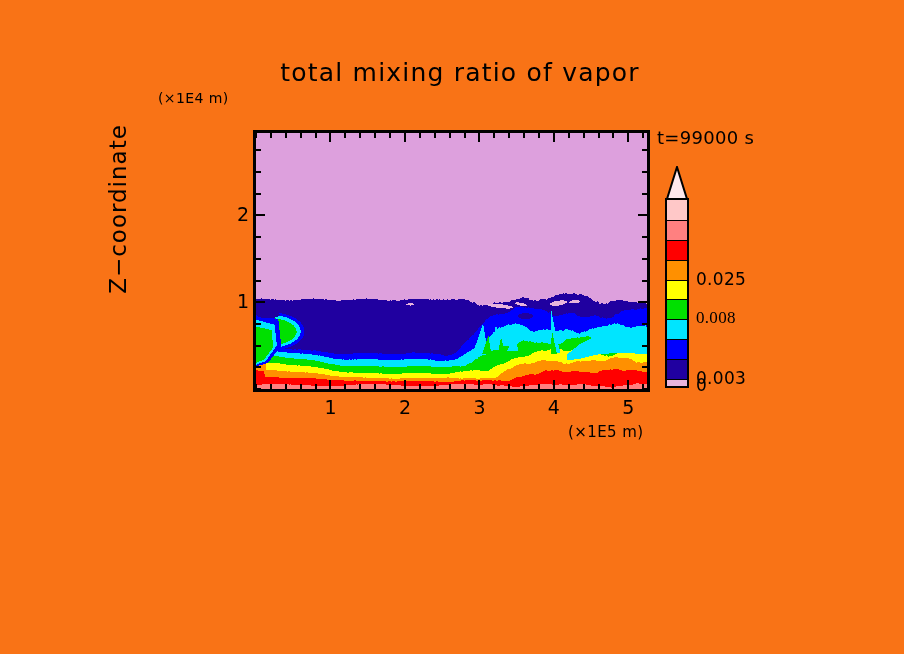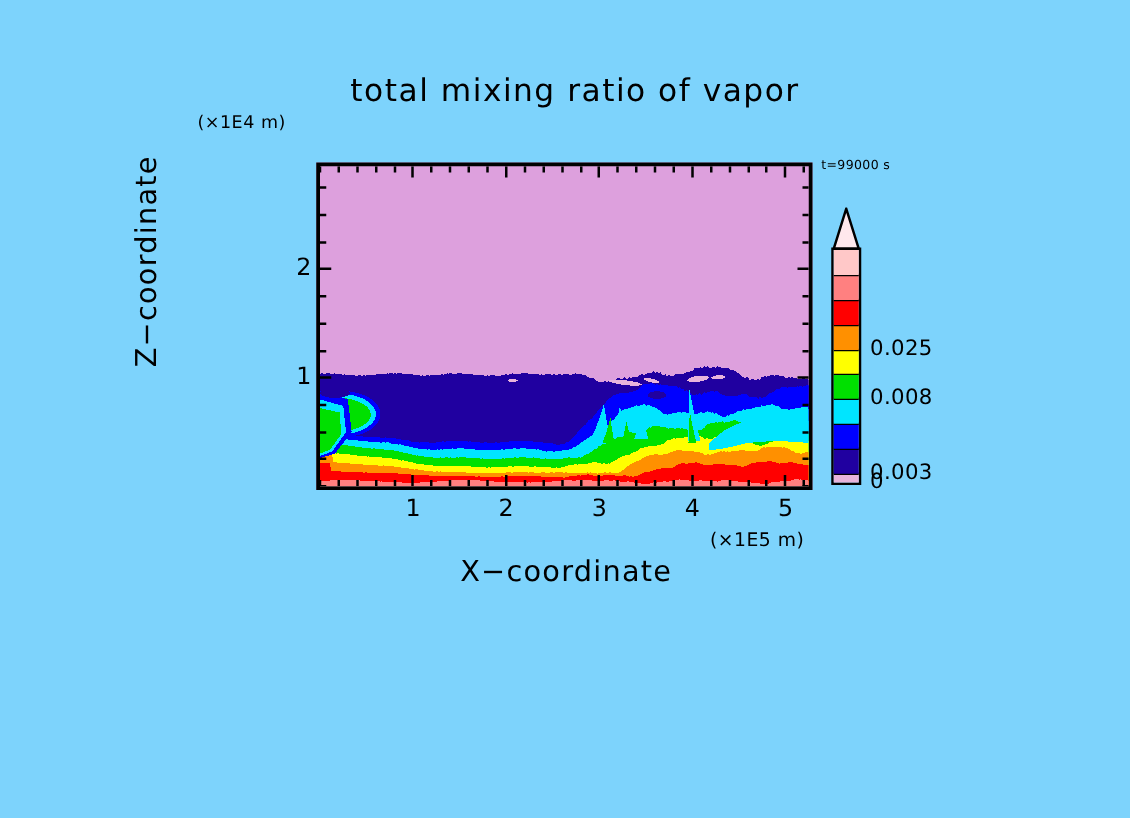--- a/index.html
+++ b/index.html
@@ -13,21 +13,21 @@
     position: relative;
     font-family: "DejaVu Sans", sans-serif;
     overflow: hidden;
   }
 
   #figure {
     position: absolute;
     left: 0; top: 0;
     width: 904px;
     height: 654px;
-    background: #7dd3fc;
+    background: #f97316;
   }
 
   
   #plot-title {
     position: absolute;
     left: 240px;
     top: 58px;
     width: 440px;
     text-align: center;
     font-size: 25px;
@@ -57,21 +57,21 @@
     letter-spacing: 0.4px;
     color: #000;
     white-space: nowrap;
   }
 
   
   #time-annotation {
     position: absolute;
     left: 657px;
     top: 127px;
-    font-size: 10px;
+    font-size: 18px;
     letter-spacing: 0.3px;
     color: #000;
     white-space: nowrap;
   }
 
   
   #y-axis-title {
     position: absolute;
     left: -7px;
     top: 196px;
@@ -222,21 +222,20 @@
 <div id="figure">
 
   <div id="plot-title">total mixing ratio of vapor</div>
 
   <div id="y-unit">(×1E4 m)</div>
 
   <div id="time-annotation">t=99000 s</div>
 
   <div id="y-axis-title">Z−coordinate</div>
 
-  <div id="x-axis-title">X−coordinate</div>
 
   <div id="x-unit">(×1E5 m)</div>
 
   <div id="plot-frame">
     <svg id="contour-svg" viewBox="0 0 391 256" preserveAspectRatio="none">
         <path d="M 0.00 166.50 L 1.30 165.56 L 2.61 165.99 L 3.91 166.34 L 5.21 165.45 L 6.52 165.63 L 7.82 165.78 L 9.12 166.03 L 10.43 166.16 L 11.73 165.77 L 13.03 166.37 L 14.34 166.58 L 15.64 166.47 L 16.94 166.24 L 18.25 166.85 L 19.55 166.49 L 20.85 167.19 L 22.16 167.03 L 23.46 167.02 L 24.76 167.05 L 26.07 166.93 L 27.37 166.91 L 28.67 167.56 L 29.98 167.67 L 31.28 167.14 L 32.58 167.25 L 33.89 167.69 L 35.19 167.05 L 36.49 167.80 L 37.80 167.03 L 39.10 167.20 L 40.40 167.15 L 41.71 167.41 L 43.01 166.58 L 44.31 166.84 L 45.62 166.32 L 46.92 166.29 L 48.22 166.18 L 49.53 166.21 L 50.83 166.00 L 52.13 166.32 L 53.44 165.70 L 54.74 165.93 L 56.04 165.62 L 57.35 165.34 L 58.65 166.04 L 59.95 165.35 L 61.26 166.18 L 62.56 165.50 L 63.86 165.60 L 65.17 165.58 L 66.47 166.08 L 67.77 166.56 L 69.08 166.60 L 70.38 166.19 L 71.68 166.59 L 72.99 166.47 L 74.29 166.64 L 75.59 167.22 L 76.90 166.65 L 78.20 167.29 L 79.50 166.89 L 80.81 167.76 L 82.11 167.35 L 83.41 167.88 L 84.72 167.54 L 86.02 166.98 L 87.32 167.57 L 88.63 166.83 L 89.93 167.07 L 91.23 167.39 L 92.54 167.38 L 93.84 166.67 L 95.14 167.22 L 96.45 166.88 L 97.75 166.37 L 99.05 166.82 L 100.36 166.26 L 101.66 165.73 L 102.96 165.87 L 104.27 165.67 L 105.57 165.72 L 106.87 166.20 L 108.18 166.13 L 109.48 166.01 L 110.78 165.35 L 112.09 165.79 L 113.39 165.44 L 114.69 166.23 L 116.00 165.90 L 117.30 166.40 L 118.60 166.00 L 119.91 166.69 L 121.21 165.97 L 122.51 166.60 L 123.82 167.18 L 125.12 166.74 L 126.42 166.69 L 127.73 166.90 L 129.03 167.44 L 130.33 167.10 L 131.64 167.55 L 132.94 167.77 L 134.24 167.27 L 135.55 167.84 L 136.85 167.13 L 138.15 167.04 L 139.46 167.15 L 140.76 167.72 L 142.06 167.55 L 143.37 167.52 L 144.67 167.38 L 145.97 166.85 L 147.28 167.21 L 148.58 166.43 L 149.88 166.78 L 151.19 166.78 L 152.49 166.05 L 153.79 165.69 L 155.10 166.24 L 156.40 166.17 L 157.70 165.84 L 159.01 166.05 L 160.31 166.29 L 161.61 165.56 L 162.92 165.49 L 164.22 165.54 L 165.52 165.58 L 166.83 165.82 L 168.13 166.19 L 169.43 166.15 L 170.74 166.17 L 172.04 166.01 L 173.34 166.59 L 174.65 166.18 L 175.95 166.89 L 177.25 166.45 L 178.56 166.73 L 179.86 166.63 L 181.16 166.36 L 182.47 166.63 L 183.77 166.31 L 185.07 166.66 L 186.38 166.78 L 187.68 166.22 L 188.98 167.05 L 190.29 166.72 L 191.59 166.40 L 192.89 166.68 L 194.20 166.89 L 195.50 166.26 L 196.80 166.23 L 198.11 166.06 L 199.41 166.82 L 200.71 166.75 L 202.02 166.40 L 203.32 166.37 L 204.62 165.65 L 205.93 166.27 L 207.23 166.59 L 208.53 166.17 L 209.84 166.83 L 211.14 167.22 L 212.44 167.37 L 213.75 168.75 L 215.05 169.01 L 216.35 169.76 L 217.66 168.93 L 218.96 169.64 L 220.26 171.36 L 221.57 171.74 L 222.87 172.64 L 224.17 172.44 L 225.48 173.09 L 226.78 172.83 L 228.08 171.31 L 229.39 172.79 L 230.69 172.10 L 231.99 172.34 L 233.30 171.92 L 234.60 171.60 L 235.90 171.59 L 237.21 170.25 L 238.51 169.36 L 239.81 169.71 L 241.12 170.42 L 242.42 170.02 L 243.72 168.79 L 245.03 169.84 L 246.33 169.83 L 247.63 168.83 L 248.94 169.34 L 250.24 168.83 L 251.54 168.55 L 252.85 168.73 L 254.15 168.35 L 255.45 166.86 L 256.76 166.54 L 258.06 166.52 L 259.36 166.94 L 260.67 165.88 L 261.97 165.77 L 263.27 165.66 L 264.58 165.03 L 265.88 165.08 L 267.18 163.81 L 268.49 165.10 L 269.79 164.68 L 271.09 165.21 L 272.40 164.92 L 273.70 167.08 L 275.00 166.92 L 276.31 166.31 L 277.61 168.27 L 278.91 166.97 L 280.22 167.28 L 281.52 168.80 L 282.82 168.69 L 284.13 168.02 L 285.43 168.79 L 286.73 167.65 L 288.04 167.63 L 289.34 166.62 L 290.64 166.64 L 291.95 165.25 L 293.25 164.92 L 294.55 164.65 L 295.86 164.37 L 297.16 163.60 L 298.46 163.30 L 299.77 161.57 L 301.07 161.58 L 302.37 161.78 L 303.68 160.99 L 304.98 160.97 L 306.28 161.52 L 307.59 160.05 L 308.89 160.91 L 310.19 159.64 L 311.50 161.07 L 312.80 161.34 L 314.10 160.53 L 315.41 160.79 L 316.71 161.11 L 318.01 160.11 L 319.32 160.66 L 320.62 160.90 L 321.92 161.82 L 323.23 161.28 L 324.53 161.29 L 325.83 161.57 L 327.14 161.48 L 328.44 163.07 L 329.74 163.17 L 331.05 163.25 L 332.35 163.80 L 333.65 165.27 L 334.96 165.49 L 336.26 166.47 L 337.56 168.07 L 338.87 168.64 L 340.17 169.52 L 341.47 168.45 L 342.78 169.70 L 344.08 171.49 L 345.38 169.66 L 346.69 170.46 L 347.99 170.73 L 349.29 171.00 L 350.60 169.62 L 351.90 170.97 L 353.20 168.92 L 354.51 168.30 L 355.81 167.97 L 357.11 168.48 L 358.42 168.02 L 359.72 168.17 L 361.02 166.57 L 362.33 167.07 L 363.63 167.50 L 364.93 166.68 L 366.24 166.66 L 367.54 167.59 L 368.84 168.37 L 370.15 167.48 L 371.45 168.35 L 372.75 169.48 L 374.06 169.23 L 375.36 168.66 L 376.66 169.12 L 377.97 168.70 L 379.27 169.50 L 380.57 169.00 L 381.88 170.42 L 383.18 169.69 L 384.48 170.49 L 385.79 169.36 L 387.09 169.08 L 388.39 169.97 L 389.70 170.19 L 391.00 170.83 L 391.00 262 L 0.00 262 Z" fill="#2000a0" shape-rendering="crispEdges"></path>
         <path d="M 0.00 169.72 L 1.30 170.20 L 2.61 170.13 L 3.91 169.95 L 5.21 170.08 L 6.52 169.69 L 7.82 170.09 L 9.12 170.19 L 10.43 170.21 L 11.73 169.76 L 13.03 169.79 L 14.34 169.83 L 15.64 170.42 L 16.94 170.21 L 18.25 170.76 L 19.55 170.78 L 20.85 170.49 L 22.16 170.32 L 23.46 170.66 L 24.76 170.94 L 26.07 171.09 L 27.37 170.75 L 28.67 171.27 L 29.98 170.78 L 31.28 171.61 L 32.58 171.48 L 33.89 170.81 L 35.19 171.56 L 36.49 171.09 L 37.80 171.52 L 39.10 171.34 L 40.40 171.00 L 41.71 170.54 L 43.01 170.48 L 44.31 170.49 L 45.62 170.32 L 46.92 170.74 L 48.22 170.33 L 49.53 169.95 L 50.83 170.22 L 52.13 169.65 L 53.44 170.28 L 54.74 170.05 L 56.04 169.52 L 57.35 169.92 L 58.65 169.70 L 59.95 169.96 L 61.26 170.06 L 62.56 169.75 L 63.86 170.18 L 65.17 170.27 L 66.47 170.51 L 67.77 169.84 L 69.08 170.24 L 70.38 170.19 L 71.68 170.81 L 72.99 170.71 L 74.29 170.36 L 75.59 170.52 L 76.90 170.71 L 78.20 171.46 L 79.50 171.52 L 80.81 171.22 L 82.11 171.11 L 83.41 170.91 L 84.72 171.20 L 86.02 171.36 L 87.32 171.25 L 88.63 170.95 L 89.93 170.72 L 91.23 171.23 L 92.54 171.21 L 93.84 171.11 L 95.14 170.77 L 96.45 170.85 L 97.75 170.21 L 99.05 170.49 L 100.36 170.36 L 101.66 169.78 L 102.96 170.20 L 104.27 170.20 L 105.57 170.27 L 106.87 170.12 L 108.18 170.12 L 109.48 169.62 L 110.78 169.79 L 112.09 169.76 L 113.39 169.81 L 114.69 170.03 L 116.00 169.61 L 117.30 170.05 L 118.60 169.77 L 119.91 170.28 L 121.21 170.61 L 122.51 170.27 L 123.82 170.31 L 125.12 170.93 L 126.42 171.19 L 127.73 170.50 L 129.03 170.86 L 130.33 171.12 L 131.64 170.74 L 132.94 170.86 L 134.24 171.18 L 135.55 171.36 L 136.85 171.61 L 138.15 171.25 L 139.46 171.08 L 140.76 170.76 L 142.06 170.90 L 143.37 170.89 L 144.67 171.00 L 145.97 170.91 L 147.28 170.40 L 148.58 170.92 L 149.88 170.27 L 151.19 170.00 L 152.49 170.34 L 153.79 169.83 L 155.10 169.70 L 156.40 170.27 L 157.70 170.14 L 159.01 169.81 L 160.31 170.05 L 161.61 169.89 L 162.92 170.15 L 164.22 169.87 L 165.52 169.76 L 166.83 169.91 L 168.13 170.21 L 169.43 169.97 L 170.74 169.84 L 172.04 170.66 L 173.34 169.93 L 174.65 170.42 L 175.95 170.11 L 177.25 170.61 L 178.56 170.36 L 179.86 170.77 L 181.16 170.72 L 182.47 170.95 L 183.77 170.57 L 185.07 170.79 L 186.38 170.73 L 187.68 171.11 L 188.98 170.09 L 190.29 170.43 L 191.59 170.23 L 192.89 170.47 L 194.20 170.21 L 195.50 170.13 L 196.80 170.91 L 198.11 170.90 L 199.41 170.77 L 200.71 170.18 L 202.02 171.31 L 203.32 171.07 L 204.62 171.86 L 205.93 172.48 L 207.23 172.20 L 208.53 172.11 L 209.84 172.85 L 211.14 172.87 L 212.44 172.65 L 213.75 173.31 L 215.05 173.93 L 216.35 172.92 L 217.66 173.01 L 218.96 173.16 L 220.26 173.38 L 221.57 173.20 L 222.87 173.31 L 224.17 172.60 L 225.48 172.13 L 226.78 172.93 L 228.08 172.50 L 229.39 172.49 L 230.69 172.12 L 231.99 172.91 L 233.30 171.80 L 234.60 172.09 L 235.90 172.08 L 237.21 173.64 L 238.51 173.11 L 239.81 172.99 L 241.12 173.25 L 242.42 171.95 L 243.72 171.84 L 245.03 171.51 L 246.33 171.81 L 247.63 170.57 L 248.94 169.42 L 250.24 168.99 L 251.54 169.35 L 252.85 169.58 L 254.15 169.32 L 255.45 169.55 L 256.76 168.19 L 258.06 168.33 L 259.36 169.59 L 260.67 168.95 L 261.97 170.13 L 263.27 169.66 L 264.58 170.38 L 265.88 170.41 L 267.18 170.68 L 268.49 169.98 L 269.79 170.18 L 271.09 171.08 L 272.40 171.20 L 273.70 169.96 L 275.00 169.10 L 276.31 170.12 L 277.61 169.11 L 278.91 168.26 L 280.22 168.66 L 281.52 167.83 L 282.82 167.55 L 284.13 166.11 L 285.43 165.90 L 286.73 166.12 L 288.04 165.97 L 289.34 165.81 L 290.64 166.84 L 291.95 165.94 L 293.25 165.38 L 294.55 166.46 L 295.86 166.30 L 297.16 166.57 L 298.46 166.25 L 299.77 165.94 L 301.07 166.69 L 302.37 166.13 L 303.68 166.08 L 304.98 164.67 L 306.28 164.43 L 307.59 164.62 L 308.89 165.15 L 310.19 164.87 L 311.50 164.55 L 312.80 165.93 L 314.10 165.25 L 315.41 166.48 L 316.71 167.31 L 318.01 167.07 L 319.32 167.91 L 320.62 168.86 L 321.92 168.98 L 323.23 170.77 L 324.53 170.81 L 325.83 171.56 L 327.14 173.06 L 328.44 173.28 L 329.74 172.50 L 331.05 173.63 L 332.35 172.62 L 333.65 174.25 L 334.96 173.23 L 336.26 173.09 L 337.56 172.45 L 338.87 171.79 L 340.17 171.23 L 341.47 171.70 L 342.78 171.35 L 344.08 172.51 L 345.38 172.11 L 346.69 172.60 L 347.99 171.89 L 349.29 171.83 L 350.60 171.24 L 351.90 171.82 L 353.20 173.00 L 354.51 172.14 L 355.81 172.37 L 357.11 173.08 L 358.42 172.32 L 359.72 172.00 L 361.02 171.68 L 362.33 171.25 L 363.63 172.23 L 364.93 171.67 L 366.24 171.56 L 367.54 170.68 L 368.84 170.72 L 370.15 171.02 L 371.45 172.19 L 372.75 172.64 L 374.06 171.53 L 375.36 173.40 L 376.66 172.86 L 377.97 173.96 L 379.27 174.96 L 380.57 174.19 L 381.88 174.09 L 383.18 175.65 L 384.48 175.83 L 385.79 176.45 L 387.09 176.03 L 388.39 176.21 L 389.70 175.46 L 391.00 175.58 L 391.00 262 L 0.00 262 Z" fill="#2000a0" shape-rendering="crispEdges"></path>
         <path d="M 0.00 185.94 L 1.30 186.00 L 2.61 186.34 L 3.91 185.69 L 5.21 185.87 L 6.52 185.79 L 7.82 185.59 L 9.12 185.57 L 10.43 185.50 L 11.73 185.79 L 13.03 186.20 L 14.34 213.86 L 15.64 214.30 L 16.94 214.10 L 18.25 214.70 L 19.55 214.24 L 20.85 214.80 L 22.16 214.66 L 23.46 214.56 L 24.76 215.18 L 26.07 215.67 L 27.37 215.11 L 28.67 215.67 L 29.98 215.57 L 31.28 216.09 L 32.58 215.85 L 33.89 215.95 L 35.19 216.44 L 36.49 216.69 L 37.80 216.64 L 39.10 216.28 L 40.40 216.64 L 41.71 216.50 L 43.01 216.42 L 44.31 216.34 L 45.62 216.63 L 46.92 216.79 L 48.22 217.08 L 49.53 217.32 L 50.83 217.34 L 52.13 216.94 L 53.44 217.19 L 54.74 217.55 L 56.04 217.79 L 57.35 217.27 L 58.65 217.21 L 59.95 217.64 L 61.26 218.11 L 62.56 218.24 L 63.86 218.29 L 65.17 218.63 L 66.47 218.79 L 67.77 218.88 L 69.08 218.90 L 70.38 219.29 L 71.68 219.42 L 72.99 220.29 L 74.29 220.41 L 75.59 220.30 L 76.90 220.40 L 78.20 220.57 L 79.50 221.11 L 80.81 220.66 L 82.11 220.84 L 83.41 220.87 L 84.72 220.92 L 86.02 220.90 L 87.32 221.03 L 88.63 221.08 L 89.93 221.28 L 91.23 221.16 L 92.54 221.12 L 93.84 220.69 L 95.14 220.39 L 96.45 220.86 L 97.75 220.01 L 99.05 220.17 L 100.36 220.40 L 101.66 219.73 L 102.96 219.57 L 104.27 219.75 L 105.57 219.85 L 106.87 219.98 L 108.18 220.04 L 109.48 220.02 L 110.78 220.08 L 112.09 219.63 L 113.39 220.03 L 114.69 219.77 L 116.00 220.09 L 117.30 219.67 L 118.60 220.32 L 119.91 219.87 L 121.21 220.31 L 122.51 220.78 L 123.82 220.37 L 125.12 220.26 L 126.42 220.83 L 127.73 220.98 L 129.03 221.23 L 130.33 221.19 L 131.64 220.88 L 132.94 220.93 L 134.24 221.17 L 135.55 221.01 L 136.85 221.28 L 138.15 221.50 L 139.46 221.05 L 140.76 220.77 L 142.06 221.22 L 143.37 221.22 L 144.67 220.70 L 145.97 221.00 L 147.28 220.52 L 148.58 220.52 L 149.88 220.63 L 151.19 220.09 L 152.49 219.70 L 153.79 219.85 L 155.10 219.98 L 156.40 219.45 L 157.70 219.48 L 159.01 219.49 L 160.31 219.76 L 161.61 220.09 L 162.92 219.81 L 164.22 220.07 L 165.52 219.81 L 166.83 219.90 L 168.13 220.16 L 169.43 219.74 L 170.74 220.30 L 172.04 220.42 L 173.34 220.20 L 174.65 220.63 L 175.95 220.31 L 177.25 220.67 L 178.56 221.08 L 179.86 221.13 L 181.16 221.32 L 182.47 221.13 L 183.77 221.59 L 185.07 221.33 L 186.38 221.88 L 187.68 222.52 L 188.98 222.60 L 190.29 223.05 L 191.59 222.67 L 192.89 222.38 L 194.20 222.27 L 195.50 221.85 L 196.80 221.24 L 198.11 220.31 L 199.41 220.22 L 200.71 218.48 L 202.02 217.05 L 203.32 216.17 L 204.62 214.87 L 205.93 212.66 L 207.23 211.53 L 208.53 209.78 L 209.84 208.97 L 211.14 207.05 L 212.44 206.90 L 213.75 204.89 L 215.05 203.04 L 216.35 202.48 L 217.66 201.66 L 218.96 199.89 L 220.26 198.21 L 221.57 196.56 L 222.87 194.73 L 224.17 193.87 L 225.48 192.23 L 226.78 190.78 L 228.08 189.94 L 229.39 187.54 L 230.69 185.89 L 231.99 185.40 L 233.30 184.39 L 234.60 183.34 L 235.90 182.83 L 237.21 182.31 L 238.51 182.26 L 239.81 181.40 L 241.12 181.27 L 242.42 181.65 L 243.72 181.39 L 245.03 181.07 L 246.33 181.47 L 247.63 180.59 L 248.94 180.48 L 250.24 180.24 L 251.54 179.55 L 252.85 179.48 L 254.15 178.65 L 255.45 177.09 L 256.76 176.67 L 258.06 175.00 L 259.36 174.22 L 260.67 174.10 L 261.97 174.39 L 263.27 173.96 L 264.58 173.45 L 265.88 173.66 L 267.18 174.25 L 268.49 174.78 L 269.79 174.28 L 271.09 175.35 L 272.40 174.31 L 273.70 175.02 L 275.00 174.75 L 276.31 174.76 L 277.61 174.92 L 278.91 175.87 L 280.22 175.40 L 281.52 176.16 L 282.82 176.01 L 284.13 175.60 L 285.43 176.18 L 286.73 177.39 L 288.04 176.69 L 289.34 178.42 L 290.64 178.19 L 291.95 180.07 L 293.25 179.18 L 294.55 180.79 L 295.86 181.29 L 297.16 182.36 L 298.46 183.44 L 299.77 182.68 L 301.07 182.54 L 302.37 182.73 L 303.68 181.70 L 304.98 182.80 L 306.28 181.70 L 307.59 180.79 L 308.89 181.66 L 310.19 180.13 L 311.50 181.00 L 312.80 179.59 L 314.10 179.86 L 315.41 180.29 L 316.71 179.76 L 318.01 179.85 L 319.32 181.40 L 320.62 181.15 L 321.92 180.93 L 323.23 181.41 L 324.53 181.17 L 325.83 182.43 L 327.14 181.79 L 328.44 182.01 L 329.74 182.72 L 331.05 181.84 L 332.35 183.13 L 333.65 181.91 L 334.96 182.27 L 336.26 182.36 L 337.56 182.59 L 338.87 182.21 L 340.17 182.60 L 341.47 182.58 L 342.78 183.70 L 344.08 184.59 L 345.38 184.59 L 346.69 184.47 L 347.99 184.54 L 349.29 184.88 L 350.60 186.04 L 351.90 184.63 L 353.20 185.48 L 354.51 184.85 L 355.81 184.51 L 357.11 184.38 L 358.42 182.20 L 359.72 181.33 L 361.02 181.14 L 362.33 180.91 L 363.63 179.61 L 364.93 178.02 L 366.24 177.77 L 367.54 178.22 L 368.84 176.67 L 370.15 176.40 L 371.45 176.94 L 372.75 176.57 L 374.06 177.41 L 375.36 176.21 L 376.66 176.37 L 377.97 176.47 L 379.27 176.74 L 380.57 176.99 L 381.88 176.07 L 383.18 176.48 L 384.48 175.42 L 385.79 176.50 L 387.09 175.77 L 388.39 175.47 L 389.70 175.31 L 391.00 175.24 L 391.00 262 L 0.00 262 Z" fill="#0000ff" shape-rendering="crispEdges"></path>
         <path d="M 0.00 193.07 L 1.30 192.75 L 2.61 192.64 L 3.91 193.19 L 5.21 192.61 L 6.52 192.83 L 7.82 192.88 L 9.12 192.75 L 10.43 192.60 L 11.73 192.77 L 13.03 216.99 L 14.34 217.57 L 15.64 217.83 L 16.94 217.65 L 18.25 217.43 L 19.55 218.14 L 20.85 217.82 L 22.16 218.48 L 23.46 218.73 L 24.76 218.77 L 26.07 218.67 L 27.37 218.66 L 28.67 219.16 L 29.98 219.35 L 31.28 219.46 L 32.58 219.85 L 33.89 219.77 L 35.19 219.86 L 36.49 219.87 L 37.80 220.07 L 39.10 220.27 L 40.40 220.35 L 41.71 220.41 L 43.01 220.19 L 44.31 220.74 L 45.62 220.51 L 46.92 220.30 L 48.22 221.13 L 49.53 221.00 L 50.83 220.68 L 52.13 221.15 L 53.44 220.93 L 54.74 220.90 L 56.04 221.73 L 57.35 221.89 L 58.65 221.90 L 59.95 222.37 L 61.26 222.26 L 62.56 222.70 L 63.86 222.33 L 65.17 222.80 L 66.47 222.81 L 67.77 223.54 L 69.08 223.96 L 70.38 223.88 L 71.68 224.31 L 72.99 224.39 L 74.29 224.91 L 75.59 225.36 L 76.90 225.37 L 78.20 225.78 L 79.50 225.95 L 80.81 226.21 L 82.11 225.90 L 83.41 226.19 L 84.72 226.07 L 86.02 226.76 L 87.32 226.38 L 88.63 226.86 L 89.93 226.73 L 91.23 226.91 L 92.54 226.93 L 93.84 226.29 L 95.14 226.89 L 96.45 226.12 L 97.75 226.79 L 99.05 226.04 L 100.36 226.61 L 101.66 225.90 L 102.96 226.01 L 104.27 226.34 L 105.57 225.67 L 106.87 226.04 L 108.18 226.15 L 109.48 225.78 L 110.78 225.74 L 112.09 225.73 L 113.39 225.62 L 114.69 225.74 L 116.00 225.93 L 117.30 226.34 L 118.60 226.20 L 119.91 226.50 L 121.21 226.20 L 122.51 226.61 L 123.82 226.59 L 125.12 226.63 L 126.42 226.63 L 127.73 226.76 L 129.03 226.89 L 130.33 227.37 L 131.64 227.15 L 132.94 227.13 L 134.24 227.27 L 135.55 226.81 L 136.85 227.09 L 138.15 227.03 L 139.46 227.16 L 140.76 226.93 L 142.06 226.83 L 143.37 226.85 L 144.67 226.57 L 145.97 226.41 L 147.28 226.79 L 148.58 226.31 L 149.88 226.33 L 151.19 226.36 L 152.49 226.12 L 153.79 226.08 L 155.10 225.63 L 156.40 225.73 L 157.70 225.90 L 159.01 226.22 L 160.31 225.70 L 161.61 225.67 L 162.92 225.70 L 164.22 225.64 L 165.52 226.06 L 166.83 226.09 L 168.13 226.31 L 169.43 225.73 L 170.74 226.11 L 172.04 226.38 L 173.34 226.77 L 174.65 226.43 L 175.95 226.98 L 177.25 227.42 L 178.56 227.40 L 179.86 227.93 L 181.16 228.25 L 182.47 228.15 L 183.77 227.79 L 185.07 227.78 L 186.38 228.20 L 187.68 228.20 L 188.98 227.53 L 190.29 227.47 L 191.59 227.84 L 192.89 227.53 L 194.20 227.14 L 195.50 227.39 L 196.80 227.00 L 198.11 227.36 L 199.41 226.01 L 200.71 226.44 L 202.02 225.44 L 203.32 224.54 L 204.62 224.18 L 205.93 223.14 L 207.23 222.60 L 208.53 221.48 L 209.84 220.37 L 211.14 219.54 L 212.44 218.71 L 213.75 217.91 L 215.05 217.24 L 216.35 216.14 L 217.66 215.47 L 218.96 214.86 L 220.26 214.23 L 221.57 213.59 L 222.87 212.57 L 224.17 212.46 L 225.48 210.96 L 226.78 211.30 L 228.08 209.75 L 229.39 208.39 L 230.69 207.60 L 231.99 206.25 L 233.30 203.70 L 234.60 202.91 L 235.90 201.73 L 237.21 199.58 L 238.51 199.06 L 239.81 197.50 L 241.12 196.08 L 242.42 194.82 L 243.72 194.34 L 245.03 194.71 L 246.33 193.82 L 247.63 193.61 L 248.94 192.98 L 250.24 192.54 L 251.54 192.11 L 252.85 191.08 L 254.15 192.21 L 255.45 191.67 L 256.76 190.45 L 258.06 191.37 L 259.36 189.97 L 260.67 191.48 L 261.97 191.35 L 263.27 191.16 L 264.58 191.89 L 265.88 192.39 L 267.18 192.33 L 268.49 193.13 L 269.79 193.97 L 271.09 194.85 L 272.40 195.98 L 273.70 197.16 L 275.00 198.26 L 276.31 197.83 L 277.61 198.75 L 278.91 198.54 L 280.22 198.23 L 281.52 197.99 L 282.82 197.13 L 284.13 197.25 L 285.43 197.31 L 286.73 196.62 L 288.04 196.37 L 289.34 197.60 L 290.64 196.35 L 291.95 196.52 L 293.25 197.13 L 294.55 197.24 L 295.86 196.75 L 297.16 196.92 L 298.46 197.94 L 299.77 197.81 L 301.07 198.02 L 302.37 198.12 L 303.68 196.94 L 304.98 196.80 L 306.28 197.59 L 307.59 197.64 L 308.89 196.48 L 310.19 196.03 L 311.50 196.48 L 312.80 197.11 L 314.10 196.86 L 315.41 198.17 L 316.71 197.23 L 318.01 198.39 L 319.32 198.91 L 320.62 199.58 L 321.92 200.29 L 323.23 200.63 L 324.53 200.31 L 325.83 198.93 L 327.14 199.90 L 328.44 198.40 L 329.74 198.60 L 331.05 197.67 L 332.35 197.36 L 333.65 195.78 L 334.96 195.98 L 336.26 195.43 L 337.56 195.57 L 338.87 194.55 L 340.17 194.82 L 341.47 194.15 L 342.78 193.98 L 344.08 194.38 L 345.38 193.84 L 346.69 193.12 L 347.99 193.17 L 349.29 192.50 L 350.60 192.58 L 351.90 192.95 L 353.20 191.28 L 354.51 192.06 L 355.81 191.85 L 357.11 191.03 L 358.42 190.43 L 359.72 191.13 L 361.02 190.48 L 362.33 190.48 L 363.63 191.07 L 364.93 191.75 L 366.24 191.51 L 367.54 192.35 L 368.84 193.75 L 370.15 194.04 L 371.45 194.04 L 372.75 194.41 L 374.06 194.45 L 375.36 195.36 L 376.66 194.17 L 377.97 194.35 L 379.27 194.01 L 380.57 193.31 L 381.88 193.42 L 383.18 193.06 L 384.48 193.51 L 385.79 192.24 L 387.09 193.06 L 388.39 192.68 L 389.70 192.37 L 391.00 194.25 L 391.00 262 L 0.00 262 Z" fill="#00e5ff" shape-rendering="crispEdges"></path>
         <path d="M 0.00 201.07 L 1.30 201.16 L 2.61 200.68 L 3.91 200.77 L 5.21 201.01 L 6.52 200.75 L 7.82 201.01 L 9.12 200.80 L 10.43 200.60 L 11.73 222.35 L 13.03 222.59 L 14.34 222.99 L 15.64 223.09 L 16.94 222.93 L 18.25 222.76 L 19.55 222.97 L 20.85 223.37 L 22.16 223.23 L 23.46 223.76 L 24.76 224.03 L 26.07 224.17 L 27.37 223.92 L 28.67 224.33 L 29.98 224.75 L 31.28 224.53 L 32.58 224.71 L 33.89 225.20 L 35.19 224.98 L 36.49 225.50 L 37.80 225.20 L 39.10 225.84 L 40.40 225.70 L 41.71 225.93 L 43.01 225.61 L 44.31 225.95 L 45.62 226.02 L 46.92 226.24 L 48.22 226.04 L 49.53 226.34 L 50.83 226.47 L 52.13 226.93 L 53.44 227.03 L 54.74 226.70 L 56.04 227.26 L 57.35 227.26 L 58.65 227.33 L 59.95 227.80 L 61.26 227.93 L 62.56 227.90 L 63.86 228.60 L 65.17 228.45 L 66.47 229.05 L 67.77 229.54 L 69.08 229.55 L 70.38 229.79 L 71.68 230.43 L 72.99 230.56 L 74.29 230.66 L 75.59 230.81 L 76.90 231.44 L 78.20 231.30 L 79.50 231.84 L 80.81 231.96 L 82.11 231.93 L 83.41 232.40 L 84.72 232.83 L 86.02 232.62 L 87.32 232.53 L 88.63 232.58 L 89.93 232.87 L 91.23 233.27 L 92.54 233.33 L 93.84 233.25 L 95.14 233.15 L 96.45 232.85 L 97.75 233.33 L 99.05 233.33 L 100.36 232.77 L 101.66 232.82 L 102.96 233.20 L 104.27 232.97 L 105.57 233.13 L 106.87 233.00 L 108.18 233.15 L 109.48 232.51 L 110.78 233.09 L 112.09 232.74 L 113.39 232.93 L 114.69 232.64 L 116.00 232.71 L 117.30 233.07 L 118.60 233.01 L 119.91 233.19 L 121.21 233.01 L 122.51 233.34 L 123.82 233.65 L 125.12 233.80 L 126.42 233.35 L 127.73 233.44 L 129.03 234.18 L 130.33 233.65 L 131.64 234.22 L 132.94 234.15 L 134.24 234.20 L 135.55 234.23 L 136.85 233.78 L 138.15 234.21 L 139.46 234.09 L 140.76 233.92 L 142.06 234.08 L 143.37 234.11 L 144.67 234.05 L 145.97 233.52 L 147.28 233.88 L 148.58 233.74 L 149.88 233.67 L 151.19 233.48 L 152.49 233.37 L 153.79 233.18 L 155.10 232.98 L 156.40 232.88 L 157.70 233.16 L 159.01 233.02 L 160.31 232.58 L 161.61 232.96 L 162.92 232.54 L 164.22 232.93 L 165.52 233.18 L 166.83 233.16 L 168.13 233.32 L 169.43 233.36 L 170.74 232.86 L 172.04 233.20 L 173.34 233.20 L 174.65 233.46 L 175.95 233.74 L 177.25 234.09 L 178.56 234.23 L 179.86 233.70 L 181.16 233.88 L 182.47 234.09 L 183.77 234.40 L 185.07 234.34 L 186.38 234.36 L 187.68 234.42 L 188.98 234.52 L 190.29 233.97 L 191.59 234.35 L 192.89 233.98 L 194.20 233.85 L 195.50 233.63 L 196.80 233.16 L 198.11 233.02 L 199.41 232.96 L 200.71 233.21 L 202.02 233.02 L 203.32 233.04 L 204.62 233.56 L 205.93 233.14 L 207.23 232.69 L 208.53 233.16 L 209.84 232.85 L 211.14 231.59 L 212.44 231.00 L 213.75 230.21 L 215.05 230.23 L 216.35 228.80 L 217.66 228.34 L 218.96 226.62 L 220.26 226.01 L 221.57 225.84 L 222.87 223.81 L 224.17 223.79 L 225.48 222.59 L 226.78 222.32 L 228.08 222.06 L 229.39 221.58 L 230.69 221.49 L 231.99 220.43 L 233.30 219.10 L 234.60 218.69 L 235.90 218.41 L 237.21 217.73 L 238.51 216.38 L 239.81 214.83 L 241.12 214.80 L 242.42 214.49 L 243.72 213.99 L 245.03 213.78 L 246.33 213.84 L 247.63 212.72 L 248.94 212.81 L 250.24 213.07 L 251.54 213.02 L 252.85 213.22 L 254.15 213.69 L 255.45 213.02 L 256.76 212.54 L 258.06 212.68 L 259.36 211.09 L 260.67 211.40 L 261.97 210.19 L 263.27 208.91 L 264.58 209.11 L 265.88 208.15 L 267.18 207.44 L 268.49 207.52 L 269.79 207.50 L 271.09 207.60 L 272.40 208.92 L 273.70 208.36 L 275.00 208.55 L 276.31 208.85 L 277.61 209.50 L 278.91 210.43 L 280.22 209.10 L 281.52 209.87 L 282.82 209.60 L 284.13 210.22 L 285.43 209.16 L 286.73 209.02 L 288.04 209.99 L 289.34 209.70 L 290.64 209.77 L 291.95 210.59 L 293.25 210.54 L 294.55 211.34 L 295.86 211.85 L 297.16 211.08 L 298.46 212.84 L 299.77 212.05 L 301.07 211.17 L 302.37 211.54 L 303.68 210.62 L 304.98 210.91 L 306.28 209.81 L 307.59 209.27 L 308.89 207.45 L 310.19 206.38 L 311.50 206.14 L 312.80 205.40 L 314.10 205.73 L 315.41 205.32 L 316.71 204.61 L 318.01 205.10 L 319.32 204.78 L 320.62 204.95 L 321.92 204.04 L 323.23 205.37 L 324.53 204.44 L 325.83 204.48 L 327.14 204.49 L 328.44 203.72 L 329.74 203.65 L 331.05 203.07 L 332.35 203.36 L 333.65 203.61 L 334.96 204.37 L 336.26 204.77 L 337.56 204.97 L 338.87 205.56 L 340.17 205.59 L 341.47 206.88 L 342.78 207.39 L 344.08 206.94 L 345.38 207.98 L 346.69 207.93 L 347.99 207.81 L 349.29 207.93 L 350.60 206.70 L 351.90 205.91 L 353.20 206.25 L 354.51 205.38 L 355.81 204.54 L 357.11 204.93 L 358.42 203.88 L 359.72 204.03 L 361.02 203.68 L 362.33 205.09 L 363.63 205.00 L 364.93 205.91 L 366.24 205.77 L 367.54 206.50 L 368.84 205.91 L 370.15 207.00 L 371.45 206.49 L 372.75 206.92 L 374.06 206.78 L 375.36 206.74 L 376.66 206.90 L 377.97 208.39 L 379.27 208.59 L 380.57 208.11 L 381.88 209.64 L 383.18 209.80 L 384.48 210.51 L 385.79 210.93 L 387.09 211.57 L 388.39 212.75 L 389.70 213.61 L 391.00 213.44 L 391.00 262 L 0.00 262 Z" fill="#00e000" shape-rendering="crispEdges"></path>
@@ -388,18 +387,18 @@
         <div class="cb-sep" style="bottom: 125.333px;"></div>
         <div class="cb-band" style="height: 19.8889px; bottom: 126.333px; background: rgb(255, 0, 0);"></div>
         <div class="cb-sep" style="bottom: 145.222px;"></div>
         <div class="cb-band" style="height: 19.8889px; bottom: 146.222px; background: rgb(255, 128, 128);"></div>
         <div class="cb-sep" style="bottom: 165.111px;"></div>
         <div class="cb-band" style="height: 19.8889px; bottom: 166.111px; background: rgb(255, 200, 200);"></div>
       </div>
   </div>
   <div id="colorbar-labels">
       <div class="cb-label" style="top: 268.556px;">0.025</div>
-      <div class="cb-label" style="top: 308.333px;">0.008</div>
+      <div class="cb-label" style="top: 308.333px; font-family: Liberation Serif, serif;">0.008</div>
       <div class="cb-label" style="top: 368px;">0.003</div>
       <div class="cb-label" style="top: 375px;">0</div>
     </div>
 
 </div>
 
 </body></html>

